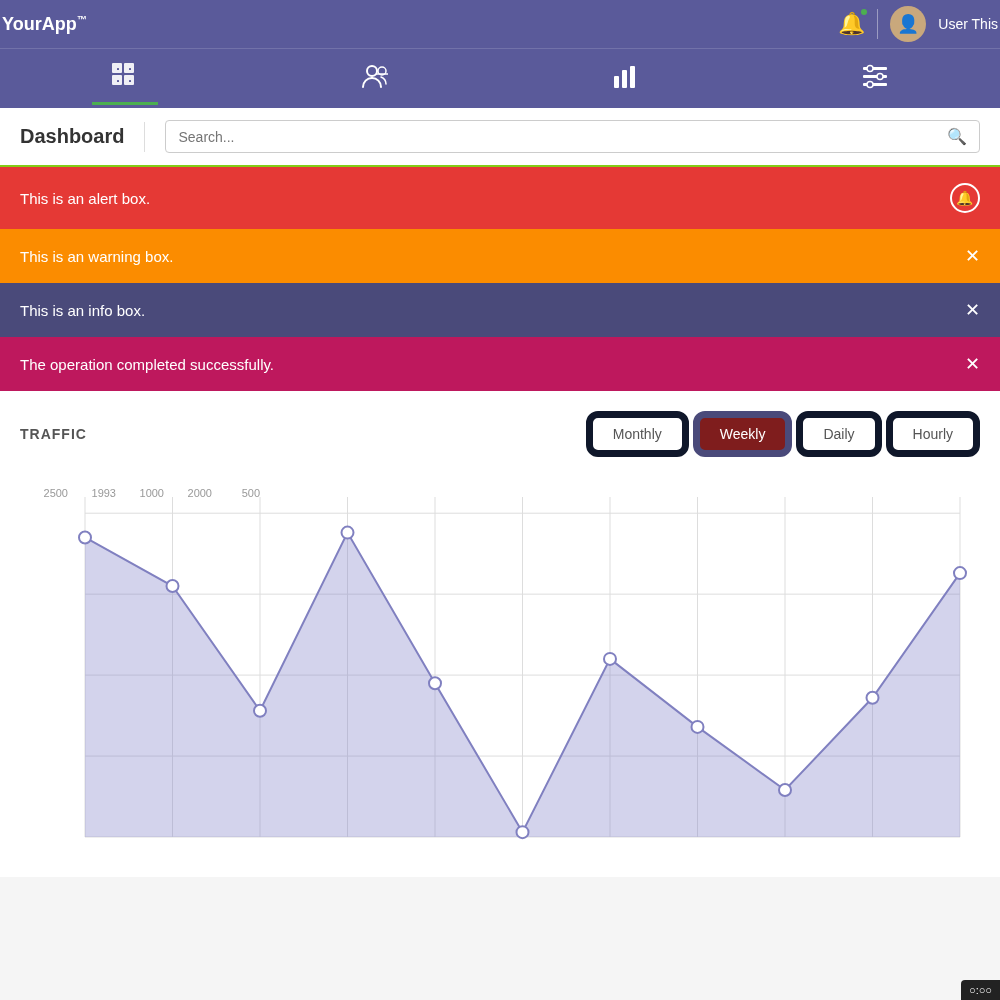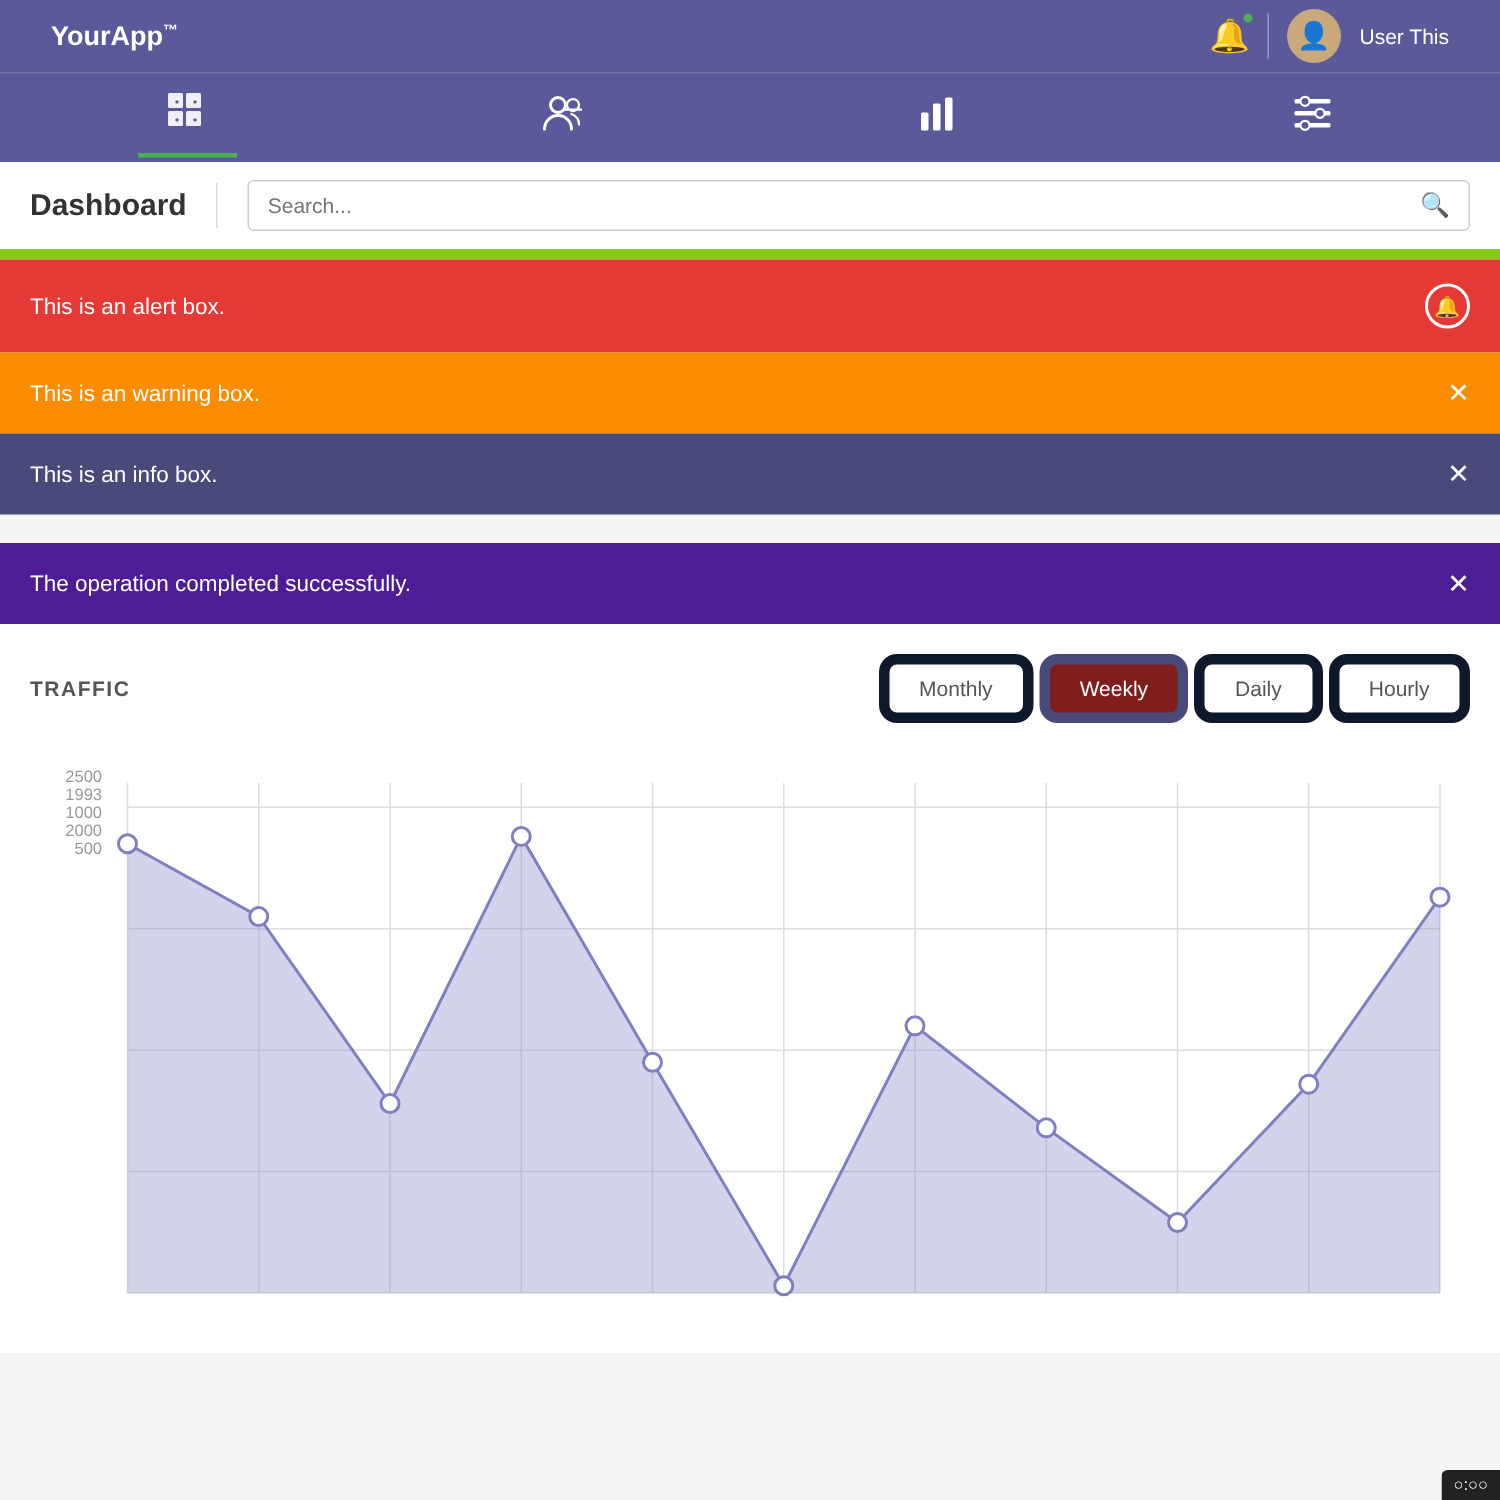--- a/index.html
+++ b/index.html
@@ -4,21 +4,21 @@
   <style>
     * { margin: 0; padding: 0; box-sizing: border-box; }
     body { font-family: Arial, sans-serif; background: #f5f5f5; width: 1000px; height: 1000px; overflow: hidden; }
 
     
     .top-bar {
       background: #5a5a9a;
       height: 48px;
       display: flex;
       align-items: center;
-      padding: 0 34px;
+      padding: 0 2px;
       justify-content: space-between;
     }
     .top-bar-left { display: flex; align-items: center; }
     .app-title { color: white; font-size: 18px; font-weight: bold; }
     .app-title sup { font-size: 10px; }
     .top-bar-right { display: flex; align-items: center; gap: 12px; }
     .notif-icon { position: relative; cursor: pointer; }
     .notif-bell { color: white; font-size: 22px; }
     .notif-badge {
       position: absolute;
@@ -61,21 +61,21 @@
       background: #4caf50;
     }
     .nav-icon { color: white; font-size: 24px; }
 
     
     .sub-header {
       background: white;
       display: flex;
       align-items: center;
       padding: 12px 20px;
-      border-bottom: 7px solid #84cc16;
+      border-bottom: 2px solid #84cc16;
       gap: 20px;
     }
     .page-title { font-size: 20px; font-weight: bold; color: #333; flex: 0 0 auto; }
     .sub-header-divider { width: 1px; height: 30px; background: #ddd; }
     .search-container {
       flex: 1;
       display: flex;
       align-items: center;
       border: 1px solid #ccc;
       border-radius: 4px;
@@ -91,21 +91,21 @@
     
     .alert-box {
       display: flex; align-items: center; justify-content: space-between;
       padding: 16px 20px;
       color: white;
       font-size: 15px;
     }
     .alert-red { background: #e53935; }
     .alert-orange { background: #fb8c00; }
     .alert-purple { background: #4a4a7a; }
-    .alert-green { background: #4c1d95; margin-top: 19px; }
+    .alert-green { background: #be185d; }
     .alert-close { cursor: pointer; font-size: 18px; color: white; background: none; border: none; }
     .alert-icon { width: 30px; height: 30px; border-radius: 50%; border: 2px solid white; display: flex; align-items: center; justify-content: center; font-size: 14px; cursor: pointer; }
 
     
     .traffic-section { padding: 20px; background: white; margin: 0; }
     .traffic-header {
       display: flex; align-items: center; justify-content: space-between;
       margin-bottom: 20px;
     }
     .traffic-title { font-size: 14px; font-weight: bold; color: #555; letter-spacing: 1px; }
@@ -133,21 +133,21 @@
       height: 380px;
       padding-left: 55px;
     }
     .chart-svg {
       width: 100%;
       height: 100%;
     }
     .y-labels {
       position: absolute;
       left: 0; top: 0; bottom: 0;
-      display: flex; flex-direction: column; 
+      display: flex; flex-direction: row; justify-content: space-between;
       padding: 10px 0;
     }
     .y-label { font-size: 11px; color: #999; text-align: right; width: 48px; }
 
     
     .bottom-bar {
       position: fixed; bottom: 0; right: 0;
       background: #222;
       padding: 4px 8px;
       font-size: 11px;

